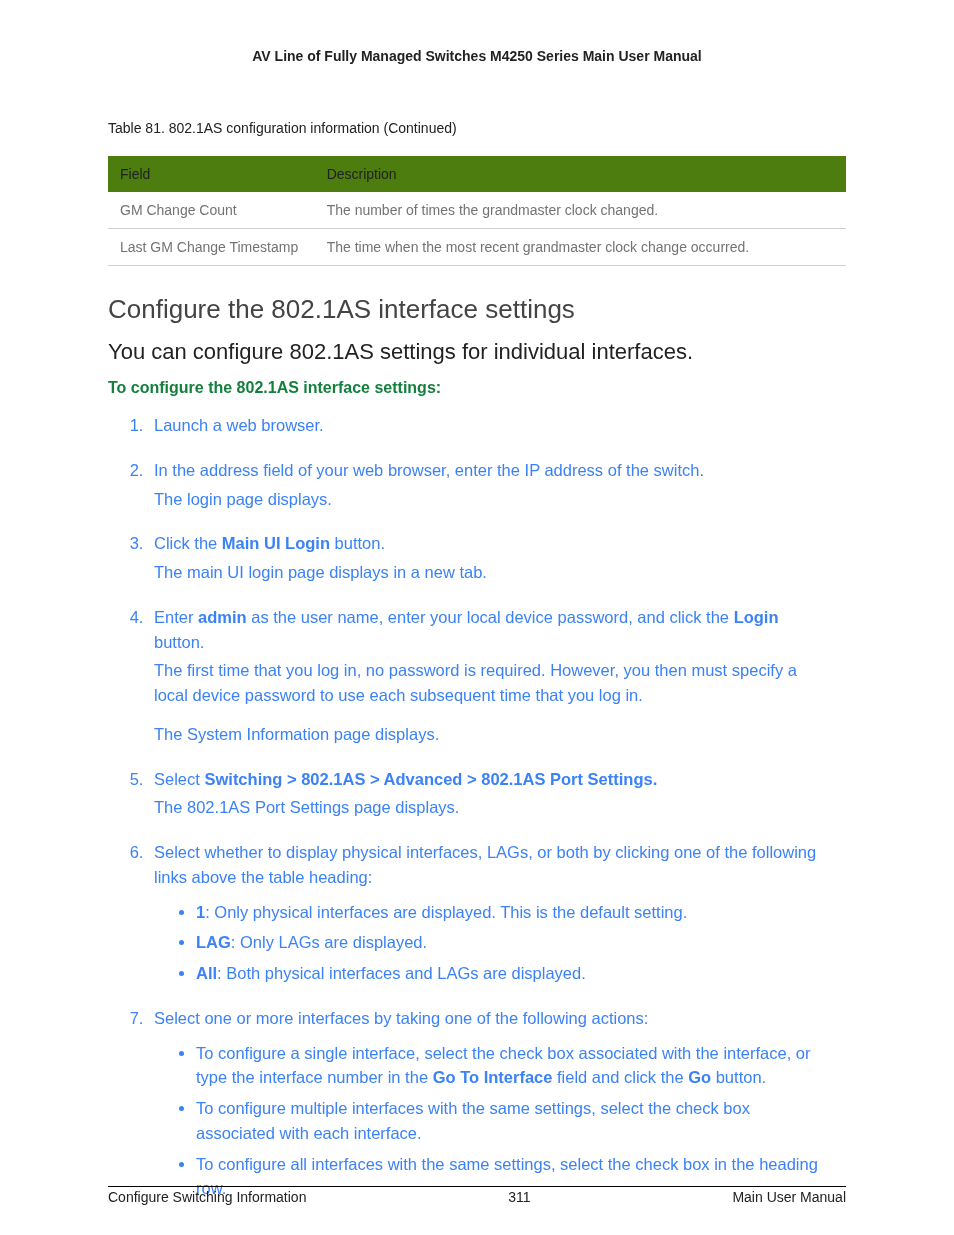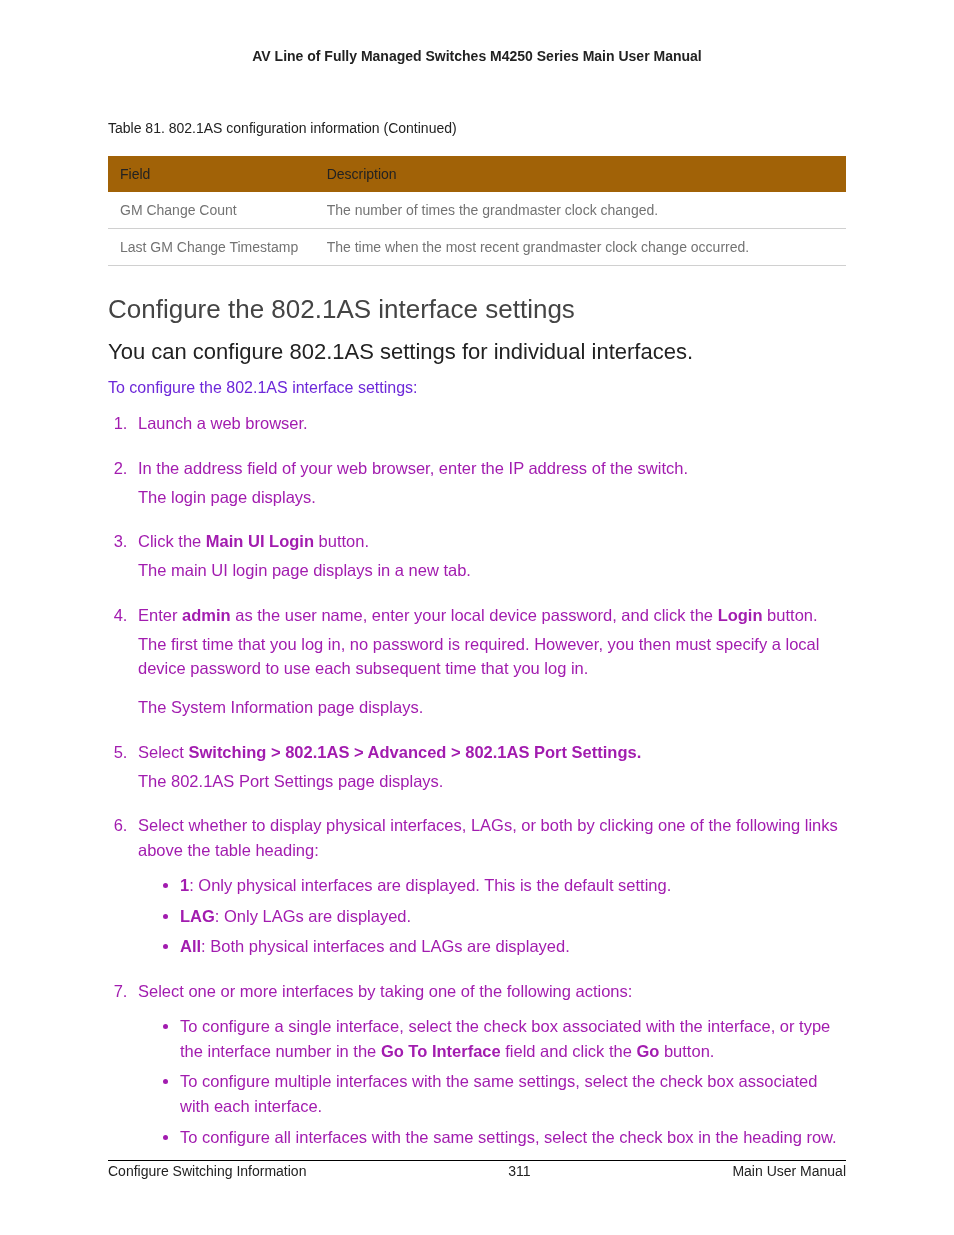--- a/index.html
+++ b/index.html
@@ -29,21 +29,21 @@
       margin-bottom: 20px;
       color: #222;
     }
     table.config-table {
       width: 100%;
       border-collapse: collapse;
       font-size: 13.5px;
       margin-bottom: 28px;
     }
     table.config-table thead tr {
-      background: #a16207;
+      background: #4d7c0f;
     }
     table.config-table th {
       text-align: left;
       font-weight: normal;
       padding: 10px 12px;
       font-size: 14px;
       color: #222;
     }
     table.config-table td {
       padding: 10px 12px;
@@ -62,29 +62,29 @@
       color: #444;
       margin: 28px 0 14px 0;
     }
     p.intro {
       font-size: 22px;
       margin: 0 0 14px 0;
       color: #222;
     }
     p.subheading {
       font-size: 16px;
-      font-weight: normal;
+      font-weight: bold;
       margin: 0 0 14px 0;
-      color: #6d28d9;
+      color: #15803d;
     }
     ol.steps {
       font-size: 16.5px;
       padding-left: 24px;
-      margin: 0;
-      color: #a21caf;
+      margin: 16px;
+      color: #3b82f6;
     }
     ol.steps > li {
       margin-bottom: 20px;
       padding-left: 6px;
       line-height: 1.5;
     }
     ol.steps > li .sub {
       margin-top: 4px;
     }
     ul.bullets {

